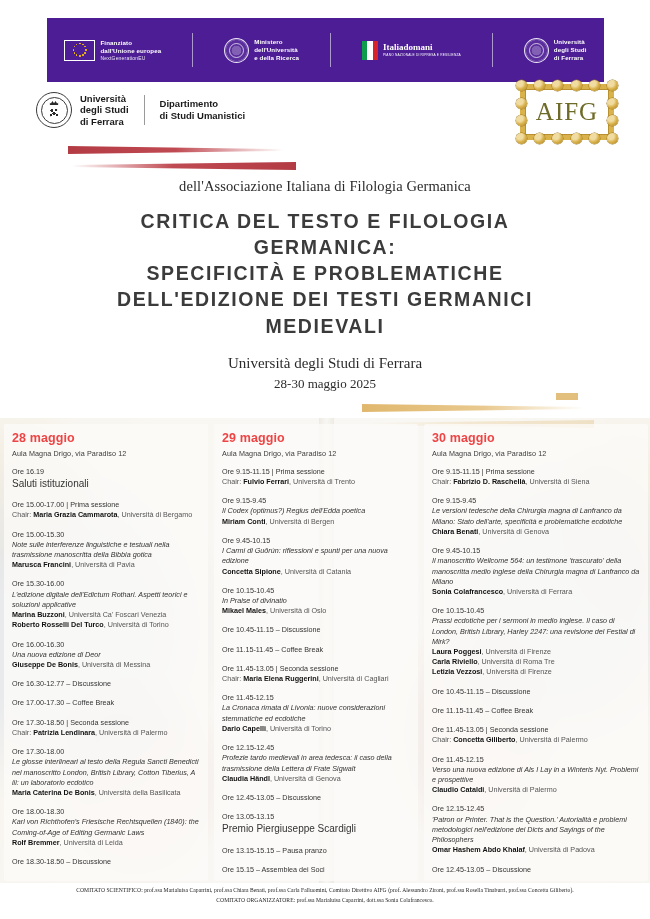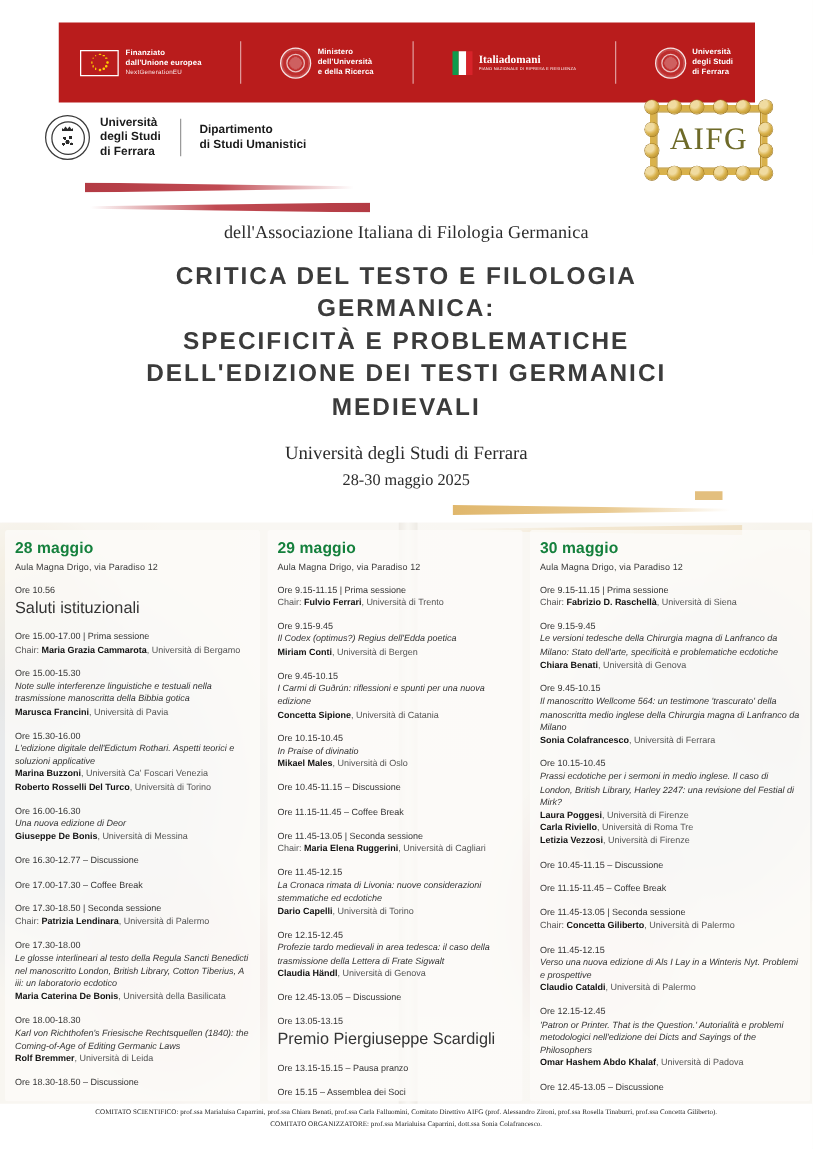--- a/index.html
+++ b/index.html
@@ -9,21 +9,21 @@
     font-family:"Liberation Sans", sans-serif;
     overflow:hidden;
     position:relative;
     color:#222;
   }
   .page{width:650px;height:919px;position:relative;overflow:hidden;background:#fff;}
 
   
   .eu-banner{
     position:absolute;left:47px;top:18px;width:557px;height:64px;
-    background:#b91c1c;
+    background:#4c1d95;
     display:flex;align-items:center;justify-content:space-around;
   }
   .eu-cell{display:flex;align-items:center;gap:5px;padding:0 4px;}
   .eu-div{width:1px;height:34px;background:rgba(255,255,255,.55);}
   .eu-txt{color:#fff;font-size:6.2px;font-weight:bold;line-height:1.32;letter-spacing:.1px;}
   .eu-txt .sub{font-weight:normal;font-size:5px;opacity:.9;letter-spacing:.2px;}
   .euflag{
     width:29px;height:19px;border:1px solid #fff;position:relative;flex:none;
   }
   .euflag i{
@@ -151,30 +151,30 @@
   .cols{position:absolute;inset:0;display:flex;padding:0;}
   .col{width:210px;position:relative;padding:14px 9px 0 12px;box-sizing:border-box;}
   .col.c3{width:230px;}
   .col-veil{
     position:absolute;left:4px;top:6px;right:2px;bottom:2px;
     background:rgba(252,251,249,.78);
     border-radius:2px;
     filter:blur(0px);
   }
   .col-inner{position:relative;z-index:2;}
-  .day{font-size:12.5px;font-weight:bold;color:#15803d;letter-spacing:.1px;line-height:1.1;}
+  .day{font-size:12.5px;font-weight:bold;color:#ef4444;letter-spacing:.1px;line-height:1.1;}
   .venue{font-size:7.2px;color:#3a3a3a;margin-top:3px;letter-spacing:.1px;}
   .ent{margin-top:9px;line-height:1.42;}
   .ent .ore{font-size:7.2px;color:#333;}
   .ent .ttl{font-size:7.2px;color:#333;font-style:italic;}
   .ent .per{font-size:7.2px;color:#555;}
   .ent .per b{color:#111;font-weight:bold;}
   .ent .chair{font-size:7.2px;color:#555;}
   .ent .chair b{color:#111;font-weight:bold;}
-  .ent .plain{font-size:13px;color:#333;}
+  .ent .plain{font-size:10px;color:#333;}
 
   
   .footer{position:absolute;left:0;top:886px;width:650px;text-align:center;
     font-family:"Liberation Serif",serif;color:#1d1d1d;}
   .footer div{font-size:5.6px;line-height:1.75;letter-spacing:.05px;}
   .footer .cap{font-variant:normal;}
 </style>
 </head>
 <body>
 
@@ -301,21 +301,21 @@
         <div class="ms-spine"></div>
     </div>
     <div class="ms-wash"></div>
     <div class="cols" id="cols">
         <div class="col">
           <div class="col-veil"></div>
           <div class="col-inner">
             <div class="day">28 maggio</div>
             <div class="venue">Aula Magna Drigo, via Paradiso 12</div>
             <div class="ent">
-              <div class="ore">Ore 10.56</div>
+              <div class="ore">Ore 16.19</div>
               <div class="plain">Saluti istituzionali</div>
             </div>
             <div class="ent">
               <div class="ore">Ore 15.00-17.00 | Prima sessione</div>
               <div class="chair">Chair: <b>Maria Grazia Cammarota</b>, Università di Bergamo</div>
             </div>
             <div class="ent">
               <div class="ore">Ore 15.00-15.30</div>
               <div class="ttl">Note sulle interferenze linguistiche e testuali nella trasmissione manoscritta della Bibbia gotica</div>
               <div class="per"><b>Marusca Francini</b>, Università di Pavia</div>

